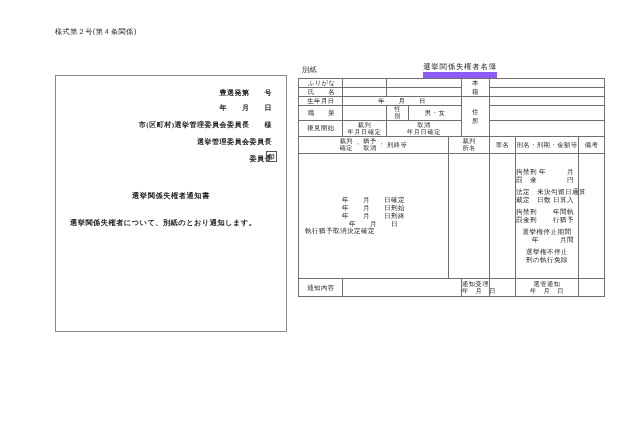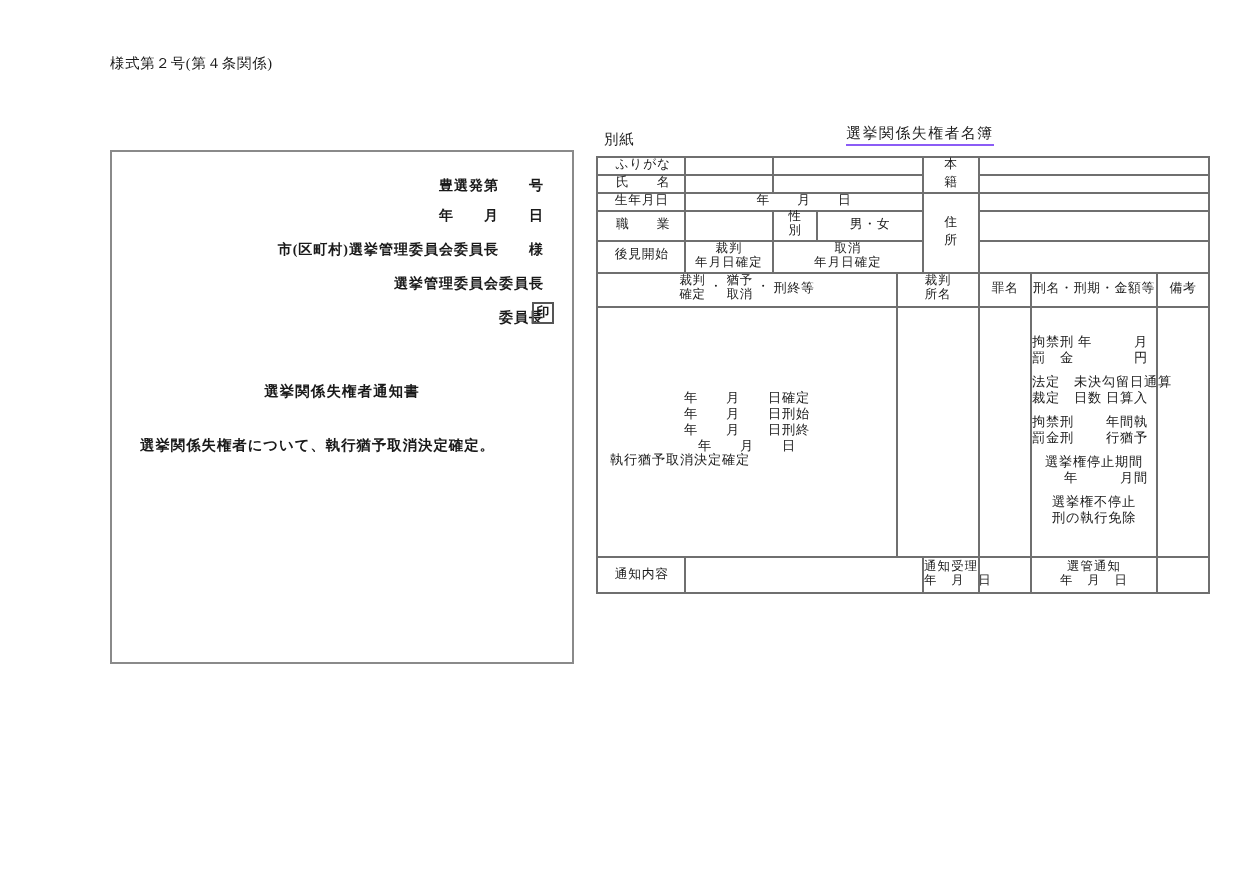--- a/index.html
+++ b/index.html
@@ -99,21 +99,21 @@
   .reg-title {
     position: absolute;
     left: 345px;
     top: 62px;
     width: 230px;
     text-align: center;
     font-size: 7.4px;
     letter-spacing: 0.8px;
   }
   .reg-title span {
-    border-bottom: 1px solid #8b5cf6;
+    border-bottom: 7px solid #8b5cf6;
     padding-bottom: 0.5px;
     font-family: Liberation Serif, serif;
   }
 
   .reg-table {
     position: absolute;
     left: 298px;
     top: 78px;
     width: 306px;
     border-collapse: collapse;
@@ -216,21 +216,21 @@
 
   <div class="notice-box">
     <div class="notice-inner">
       <div class="nl nl-docno">豊選発第　　号</div>
       <div class="nl nl-date">年　　月　　日</div>
       <div class="nl nl-addr">市(区町村)選挙管理委員会委員長　　様</div>
       <div class="nl nl-org">選挙管理委員会委員長</div>
       <div class="nl nl-chief">委員長</div>
       <div class="seal-box">印</div>
       <div class="nl nl-title">選挙関係失権者通知書</div>
-      <div class="nl nl-body">選挙関係失権者について、執行猶予取消決定確定。</div>
+      <div class="nl nl-body">選挙関係失権者について、別紙のとおり通知します。</div>
     </div>
   </div>
 
   <div class="reg-title">
     <span>選挙関係失権者名簿</span>
   </div>
 
   <table class="reg-table">
     <colgroup>
       <col style="width:44px">

